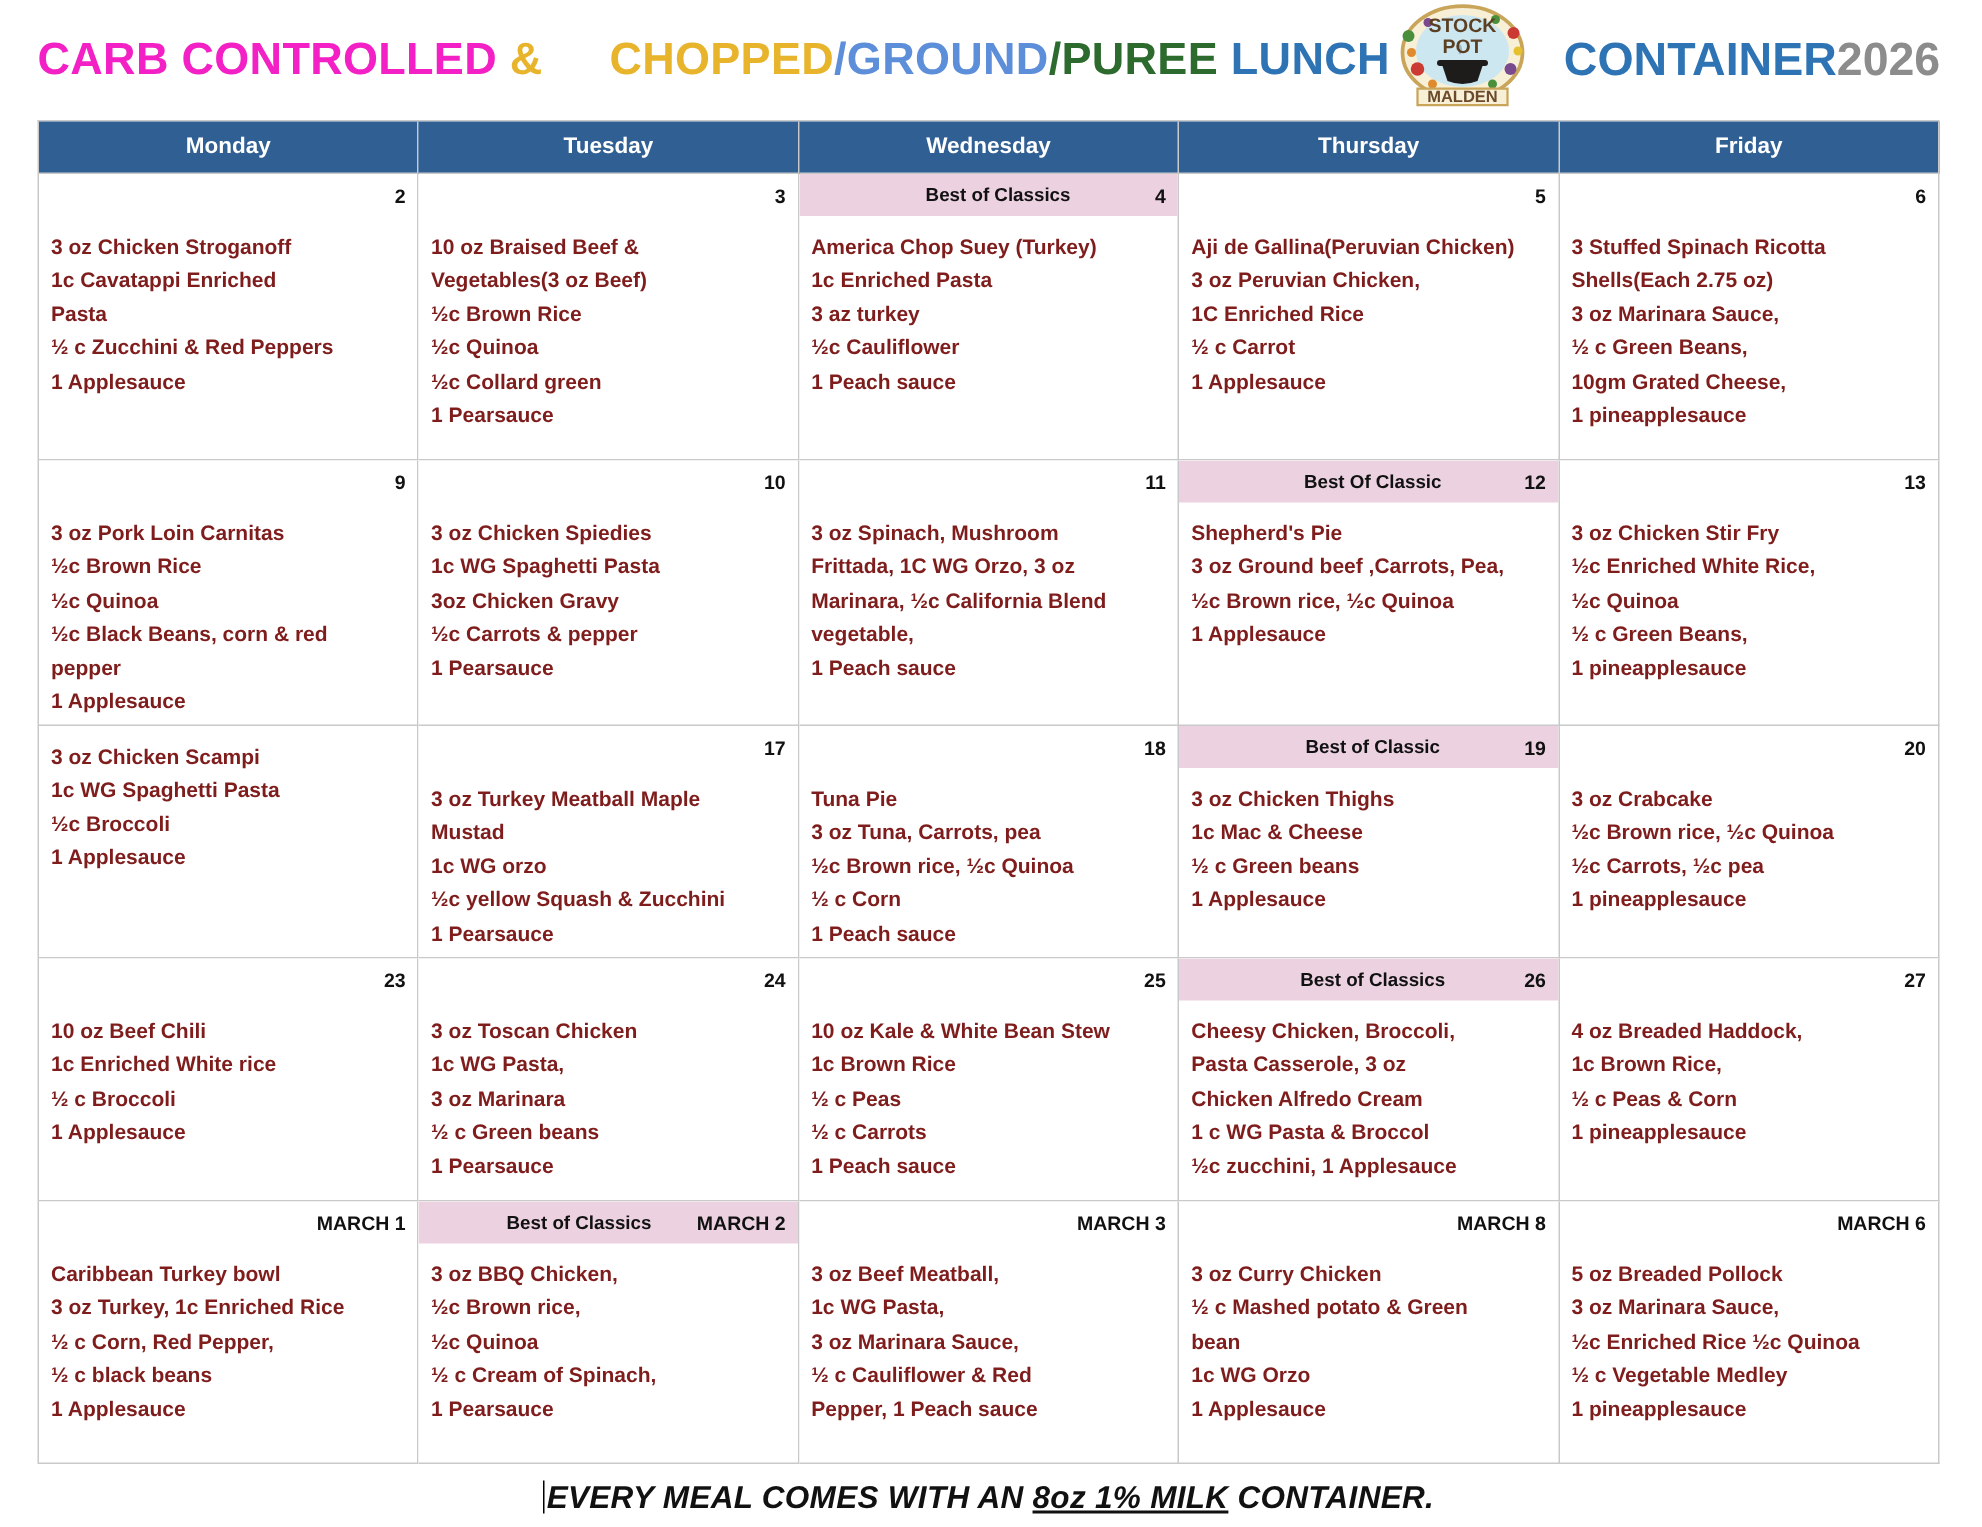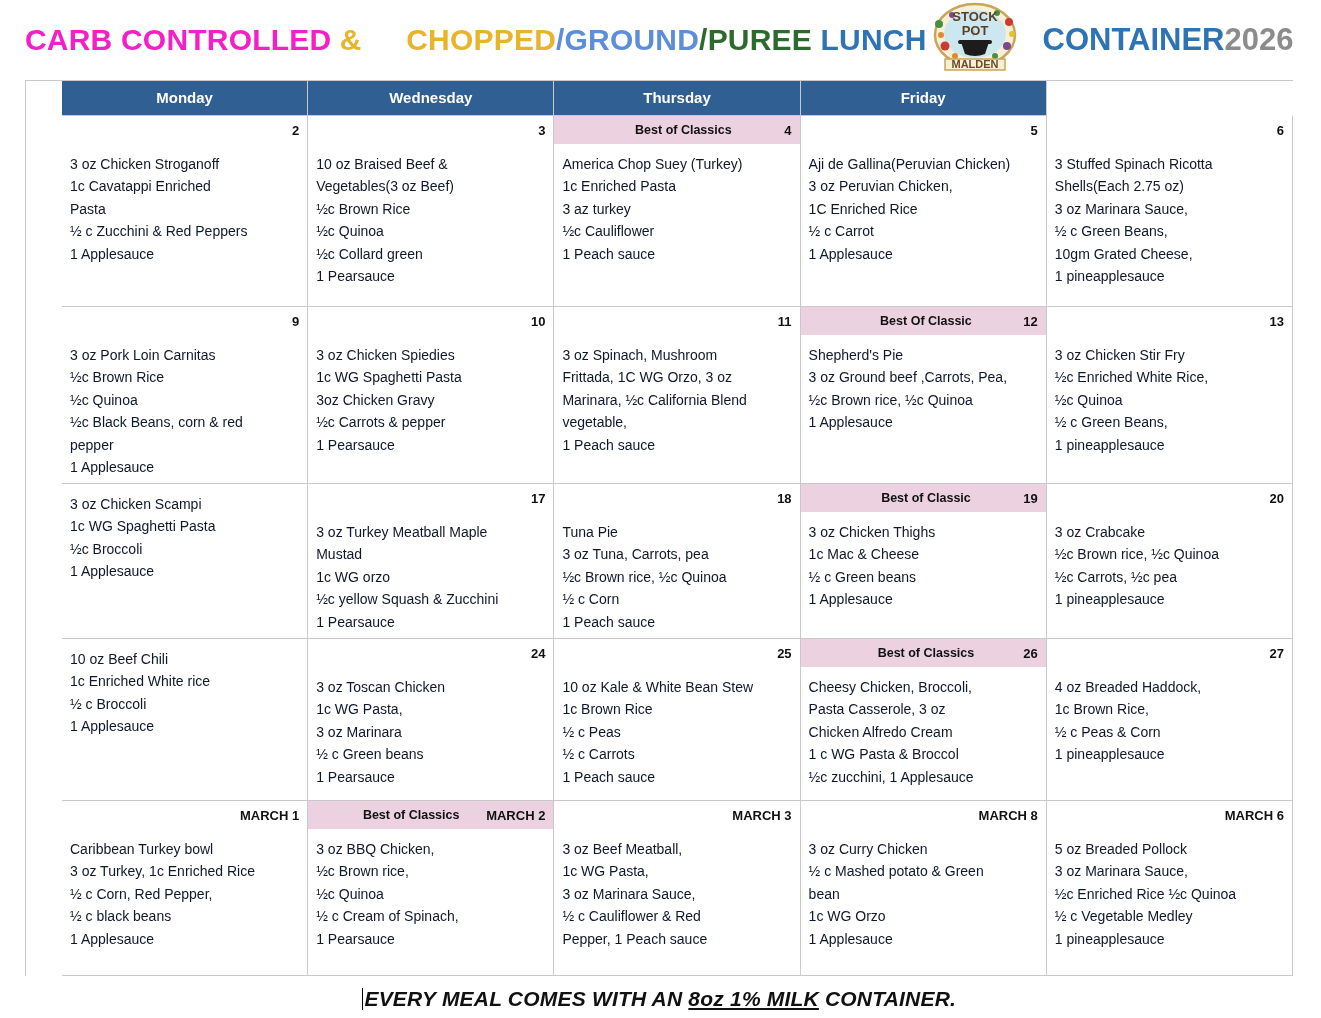--- a/index.html
+++ b/index.html
@@ -23,21 +23,21 @@
   .t-sl2   { color:#2d6a2d; }
   .t-puree { color:#2d6a2d; }
   .t-lunch { color:#2e74b5; }
   .logo-wrap { margin-left:auto; margin-right:20px; flex:0 0 auto; }
   .month-title { font-size:31px; font-weight:bold; white-space:nowrap; }
   .m-name { color:#2e74b5; }
   .m-year { color:#8c8c8c;text-align:right; }
 
   
   .calendar { border-left:1px solid #c9c9c9; border-top:1px solid #c9c9c9; }
-  .day-row, .week { display:grid; grid-template-columns:repeat(5,1fr);margin-left:36px; }
+  .day-row, .week { display:grid; grid-template-columns:repeat(5,1fr); }
   .day-head {
     background:#305f93; color:#fff; font-weight:bold; font-size:15px;
     text-align:center; padding:8px 0 9px;
     border-right:1px solid #c9c9c9; border-bottom:1px solid #c9c9c9;
   }
   .cell {
     background:#fff; overflow:hidden;
     border-right:1px solid #c9c9c9; border-bottom:1px solid #c9c9c9;
   }
   .w1 .cell { height:191px; }
@@ -47,21 +47,21 @@
   .w5 .cell { height:175px; }
   .cell-head {
     display:flex; align-items:center; height:28px; padding:0 8px;
     font-weight:bold; font-size:13px; color:#111;
   }
   .cell-head .date-num { margin-left:auto; white-space:nowrap; }
   .cell-head.has-badge { background:#ecd2e0; }
   .badge-label { flex:1; text-align:center; font-size:12.5px; font-weight:bold; padding-left:20px; }
   .cell-body {
     padding:9px 4px 0 8px;
-    font-weight:normal; font-size:14px; line-height:1.6; color:#0f172a;
+    font-weight:bold; font-size:14px; line-height:1.6; color:#7f1d1d;
     white-space:pre-line;
   }
 
   
   .footer { text-align:center; margin-top:11px; font-weight:bold; font-size:21px; letter-spacing:.2px;font-style:italic; }
   .footer .underline { text-decoration:underline; }
   .caret { display:inline-block; width:1.5px; height:22px; background:#000; vertical-align:-4px; margin-right:1px; }
 </style>
 </head>
 <body>
@@ -95,20 +95,21 @@
       </svg>
     </div>
 
     <div class="month-title"><span class="m-name">CONTAINER</span><span class="m-year">2026</span></div>
   </div>
 
   <div class="calendar">
 
     <div class="day-row">
       <div class="day-head">Monday</div>
+      <div class="day-head">Tuesday</div>
       <div class="day-head">Wednesday</div>
       <div class="day-head">Thursday</div>
       <div class="day-head">Friday</div>
     </div>
 
     <div class="week w1">
       <div class="cell">
         <div class="cell-head">
             <span class="date-num">2</span>
           </div>
@@ -260,20 +261,23 @@
           </div>
         <div class="cell-body">3 oz Crabcake
 ½c Brown rice, ½c Quinoa
 ½c Carrots, ½c pea
 1 pineapplesauce</div>
       </div>
     </div>
 
     <div class="week w4">
       <div class="cell">
+        <div class="cell-head">
+            <span class="date-num">23</span>
+          </div>
         <div class="cell-body">10 oz Beef Chili
 1c Enriched White rice
 ½ c Broccoli
 1 Applesauce</div>
       </div>
       <div class="cell">
         <div class="cell-head">
             <span class="date-num">24</span>
           </div>
         <div class="cell-body">3 oz  Toscan Chicken

